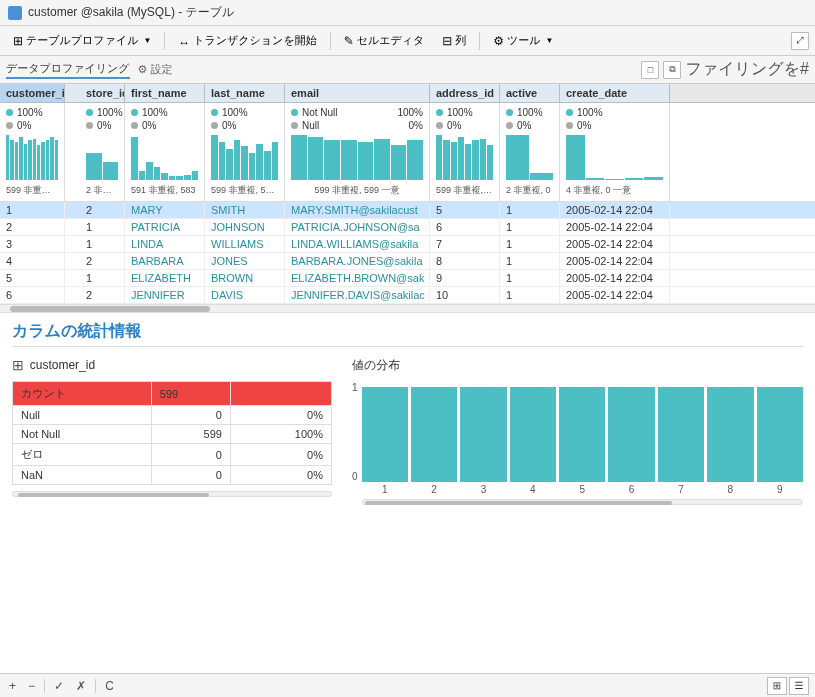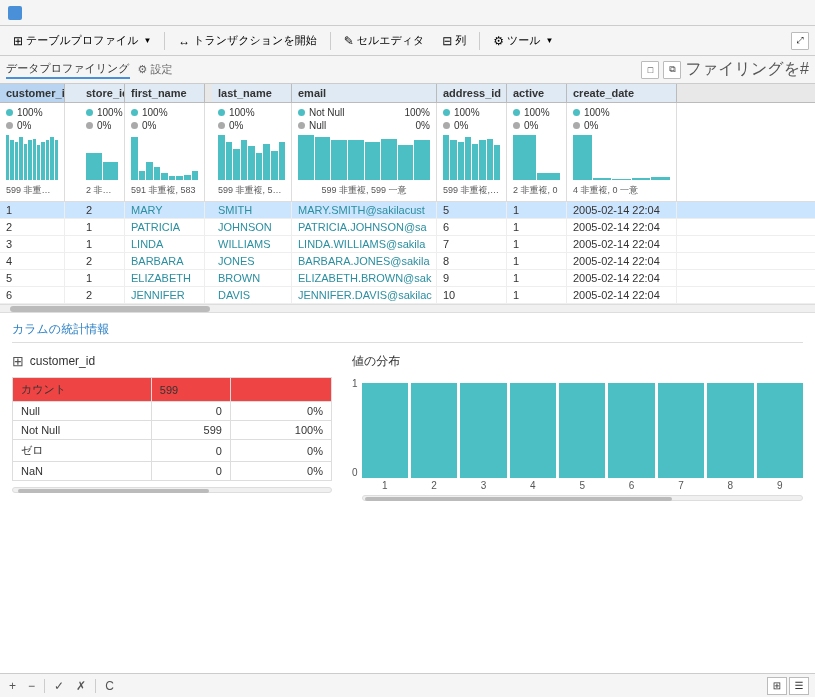--- a/index.html
+++ b/index.html
@@ -56,21 +56,21 @@
     .data-cell { border-right: 1px solid #eee; padding: 2px 6px; font-size: 11px; white-space: nowrap; overflow: hidden; display: flex; align-items: center; }
     .data-cell.num { color: #333; }
     .data-cell.teal { color: #2a8fa0; font-weight: 500; }
     
     
     .hscroll { height: 8px; background: #f0f0f0; border-bottom: 1px solid #ddd; position: relative; }
     .hscroll-thumb { height: 6px; width: 200px; background: #bbb; border-radius: 3px; position: absolute; top: 1px; left: 10px; }
     
     
     .stats-panel { padding: 8px 12px; flex: 1; overflow: hidden; }
-    .stats-title { color: #2a7fc5; font-size: 12px; font-weight: 400; border-bottom: 1px solid #ddd; padding-bottom: 4px; margin-bottom: 10px; }
+    .stats-title { color: #2a7fc5; font-size: 16px; font-weight: 700; border-bottom: 1px solid #ddd; padding-bottom: 4px; margin-bottom: 10px; }
     .stats-content { display: flex; gap: 20px; }
     .stats-left { flex: 0 0 320px; }
     .stats-table-title { display: flex; align-items: center; gap: 6px; font-size: 12px; font-weight: 500; margin-bottom: 8px; }
     .grid-icon { font-size: 14px; color: #555; }
     .stats-table { width: 100%; border-collapse: collapse; font-size: 11px; }
     .stats-table tr:first-child td { background: #ef4444; font-weight: 500; padding: 4px 8px; }
     .stats-table td { padding: 3px 8px; border: 1px solid #ddd; }
     .stats-table tr:not(:first-child) td { background: #fff; }
     .stats-table tr:not(:first-child) td:not(:first-child) { text-align: right; }
     
@@ -89,31 +89,32 @@
     .bottom-bar { height: 24px; background: #f5f5f5; border-top: 1px solid #ccc; display: flex; align-items: center; padding: 0 6px; gap: 6px; margin-top: auto; }
     .bottom-btn { font-size: 12px; color: #555; cursor: pointer; padding: 1px 3px; }
     .bottom-sep { width: 1px; height: 14px; background: #ccc; }
     .right-view-btns { margin-left: auto; display: flex; gap: 2px; }
     .view-btn { width: 20px; height: 18px; border: 1px solid #bbb; background: #fff; display: flex; align-items: center; justify-content: center; cursor: pointer; font-size: 10px; }
     
     
     .w-cid  { width: 65px; min-width: 65px; max-width: 65px; }
     .w-sid  { width: 60px; min-width: 60px; max-width: 60px; padding-left: 21px; }
     .w-fn   { width: 80px; min-width: 80px; max-width: 80px; }
-    .w-ln   { width: 80px; min-width: 80px; max-width: 80px; margin-left: 7px; }
+    .w-ln   { width: 80px; min-width: 80px; max-width: 80px; }
     .w-em   { width: 145px; min-width: 145px; max-width: 145px; text-align: center; }
     .w-aid  { width: 70px; min-width: 70px; max-width: 70px; }
     .w-act  { width: 60px; min-width: 60px; max-width: 60px; }
     .w-cd   { width: 110px; min-width: 110px; max-width: 110px; }
   </style>
 </head>
 <body>
 
 <div class="title-bar">
   <div class="title-bar-icon"></div>
+  <span>customer @sakila (MySQL) - テーブル</span>
 </div>
 
 <div class="toolbar">
   <button class="toolbar-btn">
     <span class="icon">⊞</span>
     <span>テーブルプロファイル</span>
     <span class="dropdown-arrow">▼</span>
   </button>
   <div class="toolbar-sep"></div>
   <button class="toolbar-btn">

